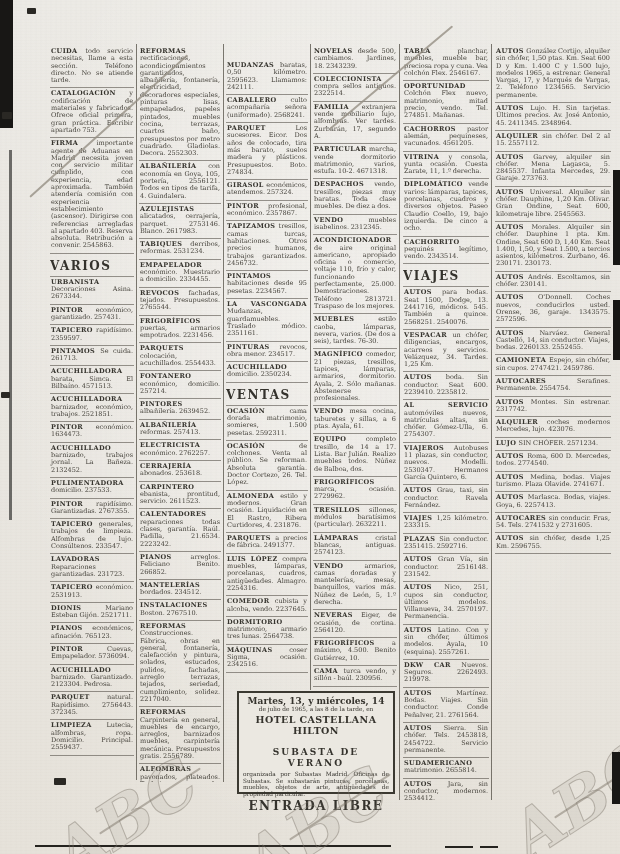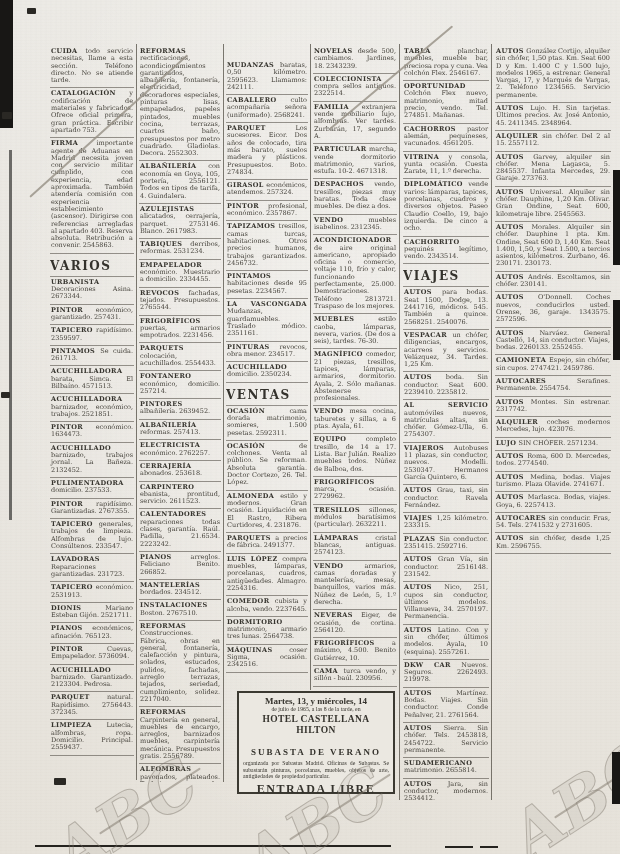--- a/index.html
+++ b/index.html
@@ -16,21 +16,21 @@
                repeating-linear-gradient(90deg,rgba(120,110,95,.02) 0 2px,rgba(255,255,255,.02) 2px 5px);}
   .col{position:absolute;overflow:hidden;filter:blur(.3px);}
   .ad{font-size:6.5px;line-height:7.3px;text-align:justify;padding:2px 1px 3px;
       border-bottom:1px solid rgba(72,68,60,.55);word-spacing:-.3px;color:#45423b;}
   .ad .lead{font-weight:bold;letter-spacing:.4px;color:#36342e;}
   .sec-header{font-size:12px;font-weight:bold;letter-spacing:1.5px;color:#34322c;
       padding:5px 0 3px;border-bottom:1px solid rgba(72,68,60,.55);}
   .vrule{position:absolute;width:1px;background:rgba(82,78,68,.75);filter:blur(.3px);}
   .auction-box{position:absolute;left:237px;top:691px;width:158px;height:103px;
       background:#ebe8e1;border:2px solid #3b3931;padding:3px 4px;box-sizing:border-box;
-      text-align:center;filter:blur(.25px);z-index:5;color:#35332d;font-family:Liberation Serif, serif;}
+      text-align:center;filter:blur(.25px);z-index:5;color:#35332d;}
   .ab-l1{font-size:9px;font-weight:bold;line-height:10px;}
   .ab-l2{font-size:5.8px;line-height:7px;}
   .ab-title{font-size:9.5px;font-weight:bold;letter-spacing:.4px;line-height:11px;margin-top:1px;text-align:center;}
   .ab-sub{font-size:9px;font-weight:bold;letter-spacing:2px;line-height:11px;margin-top:11px;}
   .ab-body{font-size:5.8px;line-height:6.6px;text-align:justify;margin-top:2px;}
   .ab-foot{font-size:12px;font-weight:bold;letter-spacing:1.5px;margin-top:2px;}
   .watermark{position:absolute;font-family:"DejaVu Serif","Liberation Serif",serif;
       font-style:italic;font-weight:bold;font-size:64px;
       color:rgba(135,128,115,.10);-webkit-text-stroke:1px rgba(125,118,106,.45);
       transform:rotate(-33deg);z-index:8;pointer-events:none;}

